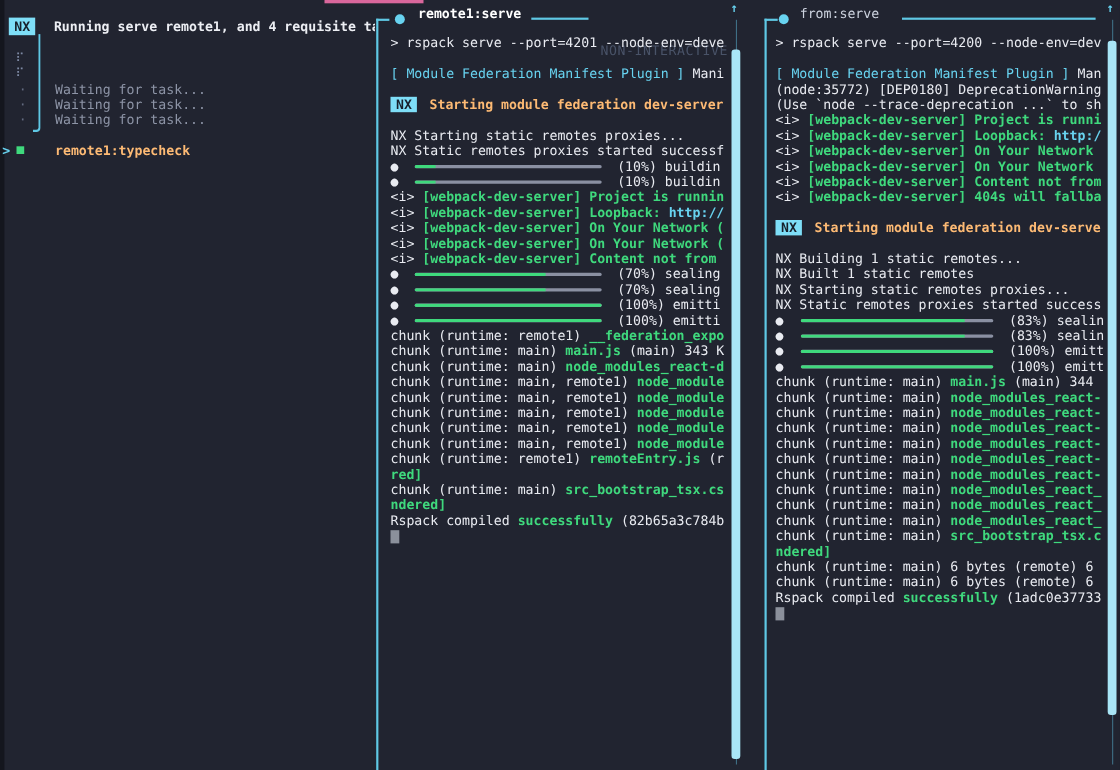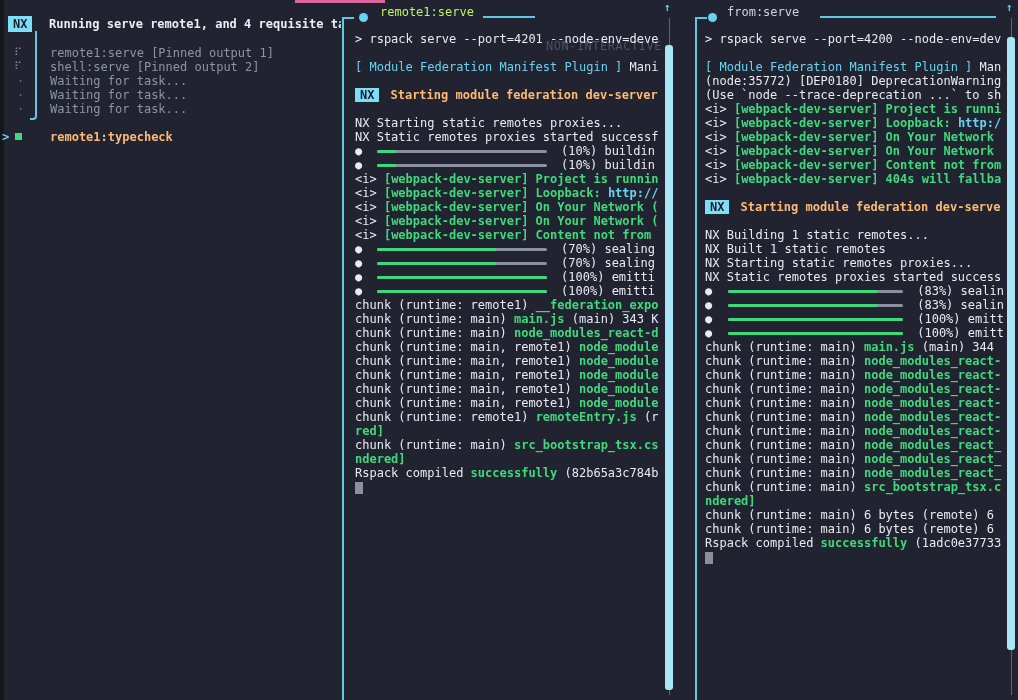--- a/index.html
+++ b/index.html
@@ -41,21 +41,21 @@
   .sq { position:absolute; left:15px; top:3px; width:7px; height:7px; background:#3fd97d; }
   .tlabel { position:absolute; left:50px; }
 
   
   .pane-border { top:17px; bottom:0; width:12px; border-left:2px solid #5fc8e4; border-top:2px solid #5fc8e4; }
   #mid-border { left:342px; }
   #right-border { left:695px; }
 
   .pane-header { top:5px; height:14px; line-height:14px; }
   .pbullet { width:9px; height:9px; border-radius:50%; background:#68d3f0; top:8px; }
-  .ptitle { font-weight:normal; color:#bef264; white-space:pre; }
+  .ptitle { font-weight:bold; color:#ffffff; white-space:pre; }
   .hrule { height:2px; background:#5fc8e4; top:11px; }
   .mode-badge { color:#495368; letter-spacing:0.5px; }
 
   .scroll-track { width:1px; background:#3f6f85; top:18px; height:677px; }
   .scroll-arrow { top:1px; color:#68d3f0; font-size:11px; font-weight:bold; }
   .scroll-thumb { width:8px; background:#a9e6f7; border-radius:3px; }
 
   .pane-content { white-space:pre; }
   .line { height:14px; line-height:14px; white-space:pre; }
   .barline { display:flex; align-items:center; }
@@ -83,22 +83,22 @@
 <body>
 
 <div id="left-edge" class="abs"></div>
 <div id="top-indicator" class="abs"></div>
 
 <div id="left-pane" class="abs">
   <span class="nx-logo abs">NX</span>
   <span id="left-title" class="abs">Running serve remote1, and 4 requisite ta</span>
   <div id="tree-line" class="abs"></div>
   <div id="pinned-tasks" class="abs">
-      <div class="trow"><span class="ticon spin">⠏</span><span class="tlabel g">remote1:serve [Pinned output 1]</span></div>
-      <div class="trow"><span class="ticon spin">⠏</span><span class="tlabel g">shell:serve [Pinned output 2]</span></div>
+      <div class="trow"><span class="ticon spin">⠏</span></div>
+      <div class="trow"><span class="ticon spin">⠏</span></div>
       <div class="trow"><span class="ticon waitdot">·</span><span class="tlabel g">Waiting for task...</span></div>
       <div class="trow"><span class="ticon waitdot">·</span><span class="tlabel g">Waiting for task...</span></div>
       <div class="trow"><span class="ticon waitdot">·</span><span class="tlabel g">Waiting for task...</span></div>
     </div>
   <div id="queued-tasks" class="abs">
       <div class="trow"><span class="caret">&gt;</span><span class="sq"></span><span class="tlabel wb">remote1:typecheck</span></div>
     </div>
 </div>
 
 <div id="mid-border" class="abs pane-border"></div>

